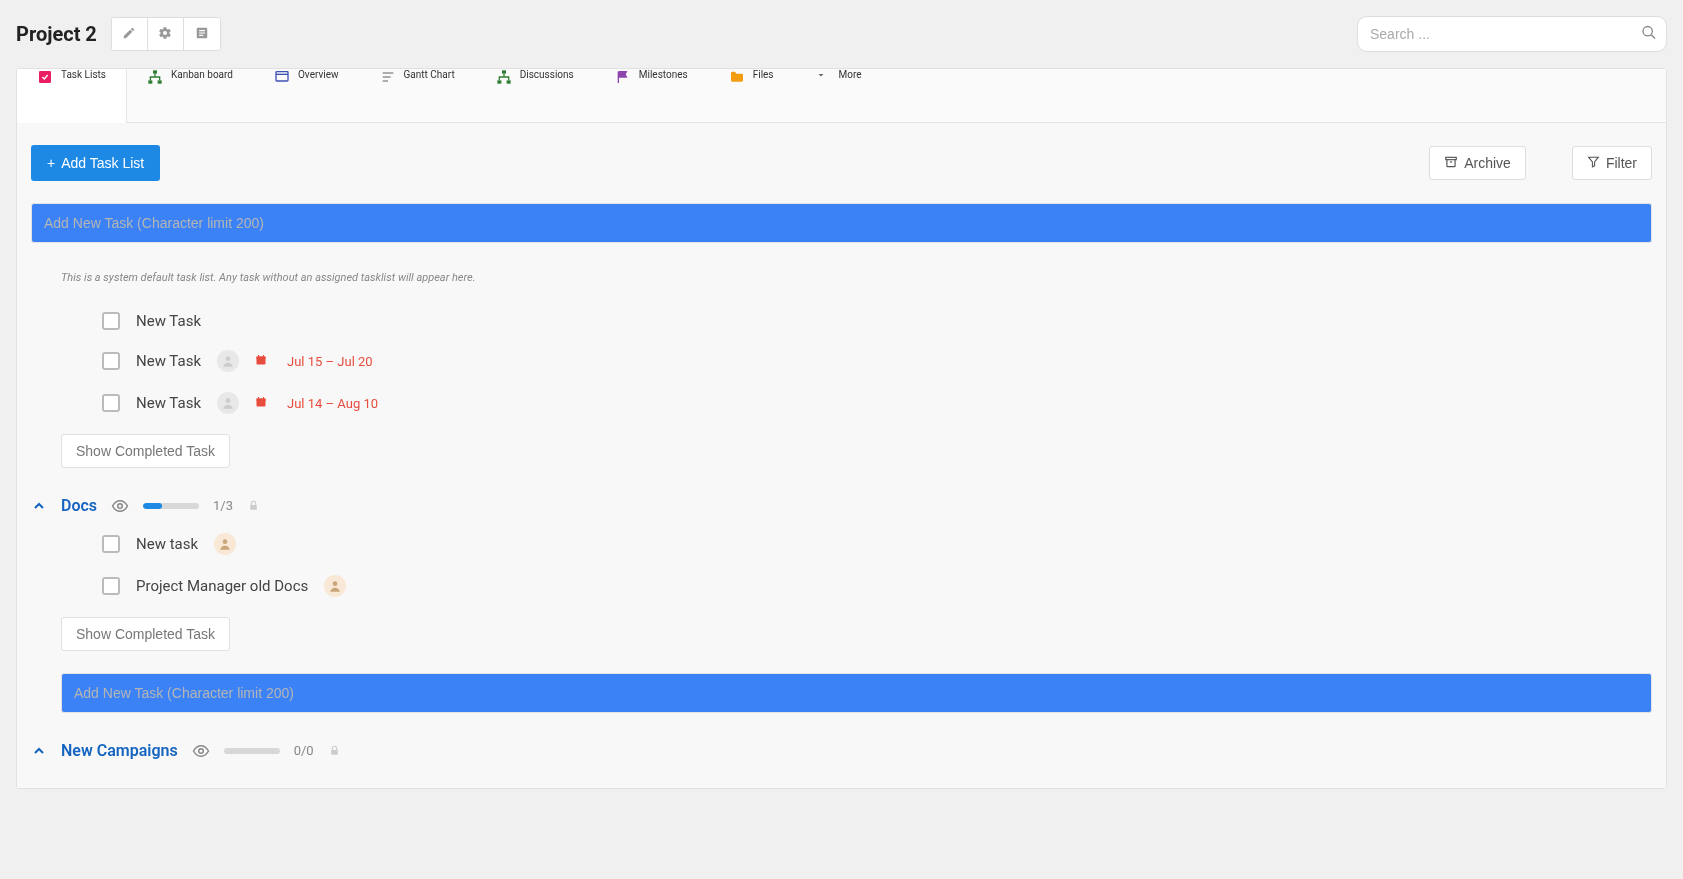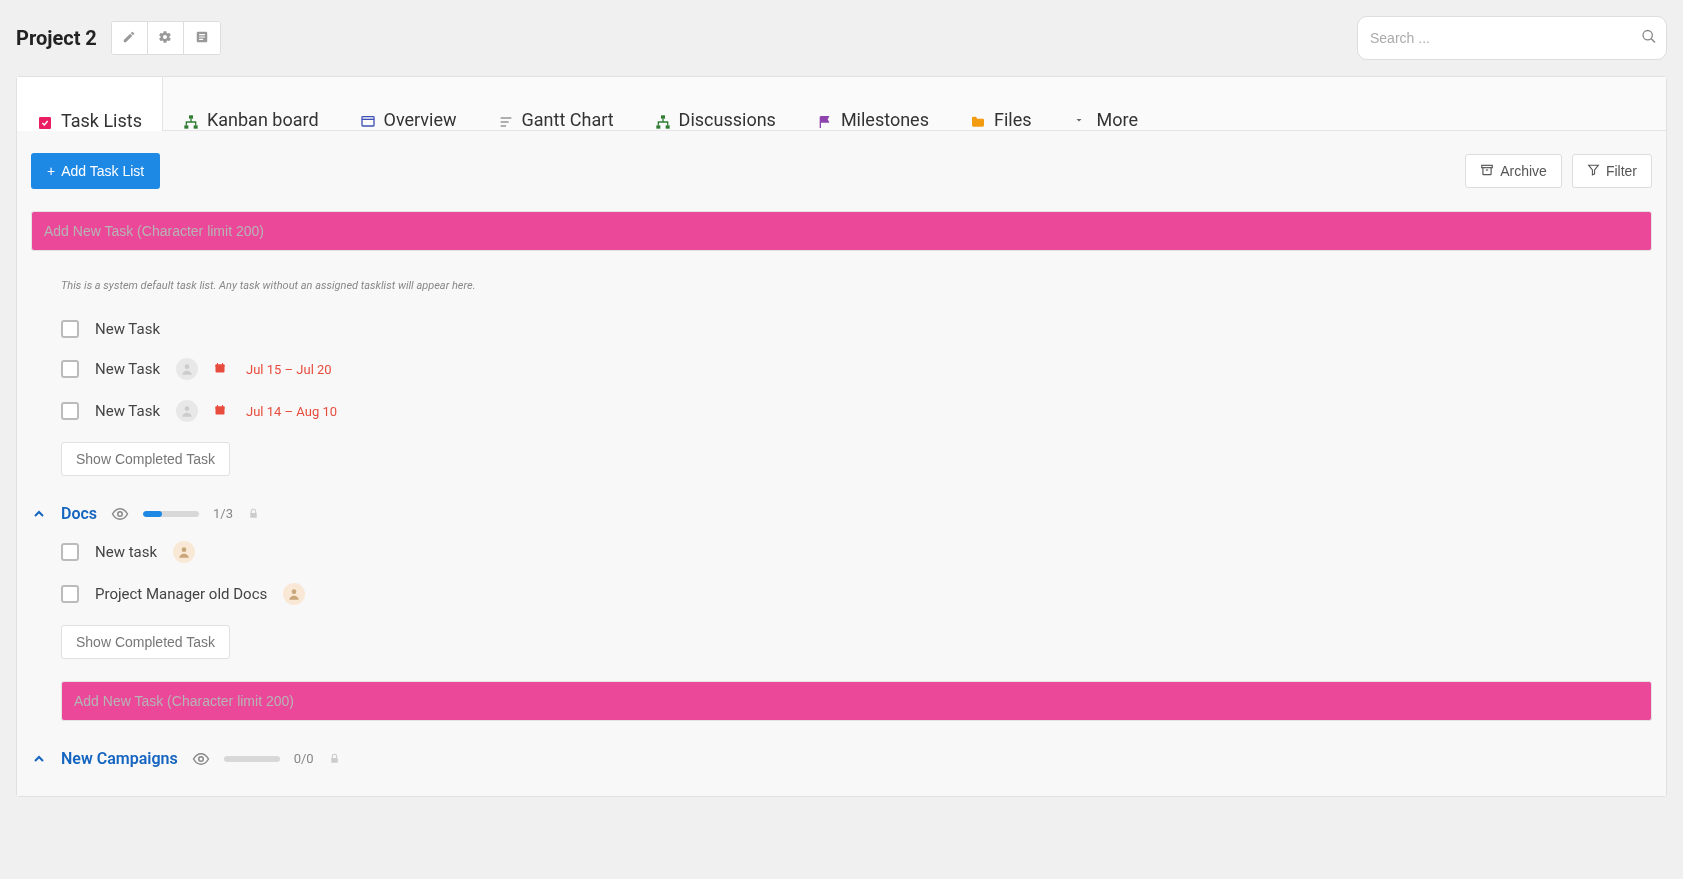--- a/index.html
+++ b/index.html
@@ -48,21 +48,21 @@
     cursor: pointer;
     color: #999;
   }
   .icon-button:last-child { border-right: none; }
   .search-wrap {
     position: relative;
     width: 310px;
   }
   .search-input {
     width: 100%;
-    height: 44px;
+    height: 36px;
     border: 1px solid #ddd;
     border-radius: 10px;
     padding: 0 36px 0 12px;
     font-size: 14px;
     color: #555;
     background: #fff;
   }
   .search-input::placeholder { color: #aaa; }
   .search-icon-btn {
     position: absolute;
@@ -83,24 +83,24 @@
   }
   .tab-bar {
     display: flex;
     align-items: stretch;
     border-bottom: 1px solid #e5e5e5;
     background: #fafafa;
     height: 54px;
   }
   .tab {
     display: flex;
-    align-items: flex-end;
+    align-items: flex-start;
     gap: 8px;
     padding: 0 20px;
-    font-size: 18px;
+    font-size: 10px;
     color: #333;
     cursor: pointer;
     border-right: 1px solid transparent;
     position: relative;
   }
   .tab.active {
     background: #fff;
     border-right: 1px solid #e5e5e5;
     border-left: 1px solid #e5e5e5;
     margin-bottom: -1px;
@@ -141,27 +141,28 @@
     border: 1px solid #ddd;
     border-radius: 3px;
     height: 34px;
     padding: 0 14px;
     font-size: 14px;
     color: #555;
     cursor: pointer;
     display: flex;
     align-items: center;
     gap: 6px;
+    margin-left: 36px;
   }
   .new-task-input {
     width: 100%;
     height: 40px;
     border: 1px solid #e3e3e3;
     border-radius: 3px;
-    background: #ec4899;
+    background: #3b82f6;
     padding: 0 12px;
     font-size: 14px;
     color: #333;
   }
   .new-task-input::placeholder { color: #b5b5b5; }
   
   .tasklist-section { margin-top: 28px; }
   .tasklist-header {
     display: flex;
     align-items: center;
@@ -198,20 +199,21 @@
     margin: 6px 0 18px 30px;
   }
   .tasks { margin-left: 30px; }
   .task-row {
     display: flex;
     align-items: center;
     gap: 16px;
     padding: 10px 0;
     font-size: 15px;
     color: #444;
+    margin-left: 41px;
   }
   .task-checkbox {
     width: 18px; height: 18px;
     border: 2px solid #bbb;
     border-radius: 3px;
     cursor: pointer;
     background: #fff;
   }
   .task-title { cursor: pointer; }
   .avatar {

